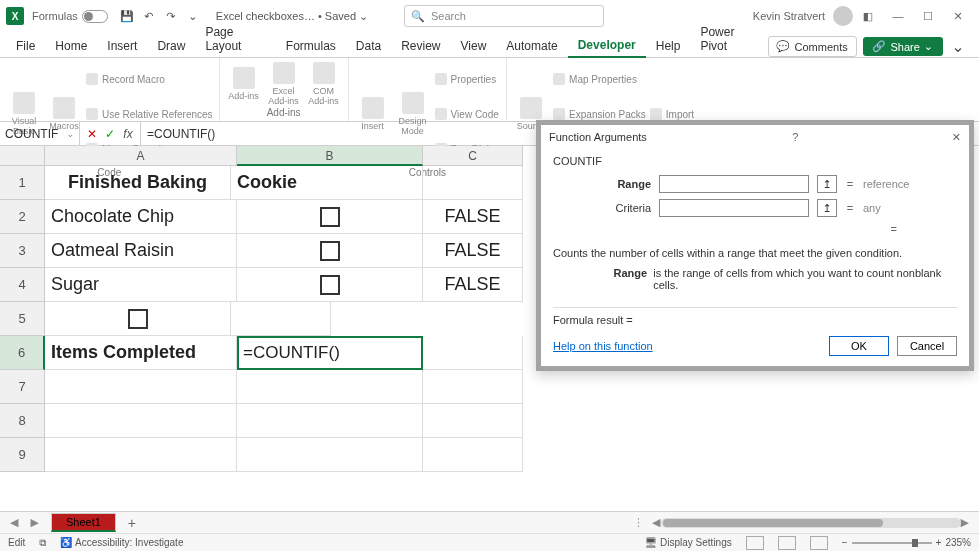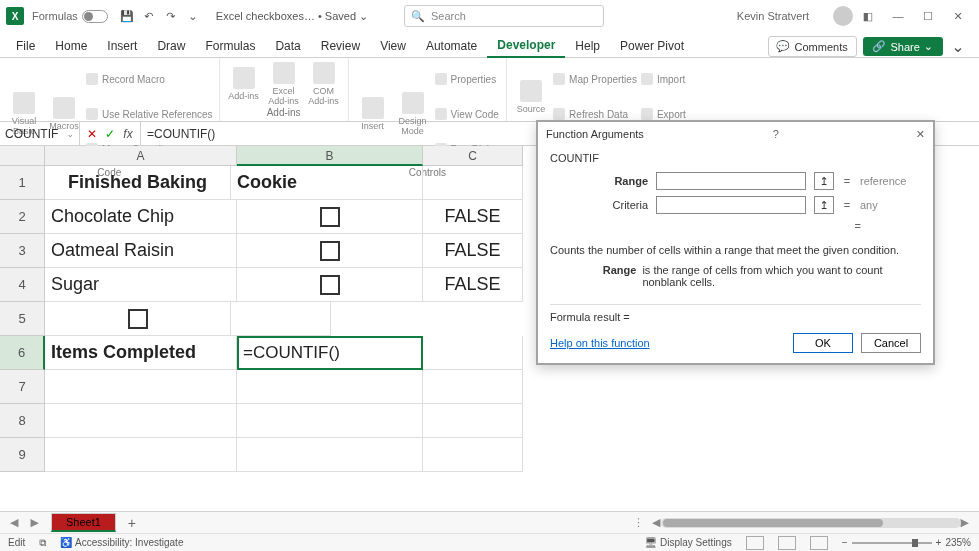--- a/index.html
+++ b/index.html
@@ -8,21 +8,21 @@
 
 .titlebar { height: 32px; background: #fff; display: flex; align-items: center; padding: 0 6px; font-size: 11px; color: #666; }
 .titlebar .excel-icon { width: 18px; height: 18px; background: #107c41; color: #fff; display: flex; align-items: center; justify-content: center; font-size: 10px; font-weight: bold; border-radius: 2px; margin-right: 8px; }
 .titlebar .autosave { display: flex; align-items: center; gap: 4px; margin-right: 8px; }
 .titlebar .toggle { width: 26px; height: 13px; border: 1px solid #999; border-radius: 8px; position: relative; background: #fff; }
 .titlebar .toggle::after { content: ""; width: 9px; height: 9px; background: #888; border-radius: 50%; position: absolute; left: 1px; top: 1px; }
 .titlebar .qat-btn { width: 18px; height: 18px; margin: 0 2px; color: #555; display: flex; align-items: center; justify-content: center; cursor: pointer; }
 .titlebar .filename { margin-left: 12px; font-size: 11px; color: #555; }
 .titlebar .searchbox { margin-left: 36px; width: 200px; height: 22px; border: 1px solid #ccc; border-radius: 3px; display: flex; align-items: center; padding: 0 6px; gap: 6px; color: #888; font-size: 11px; }
 .titlebar .spacer { flex: 1; }
-.titlebar .user { display: flex; align-items: center; gap: 24px; }
+.titlebar .user { display: flex; align-items: center; gap: 8px; }
 .titlebar .avatar { width: 20px; height: 20px; border-radius: 50%; background: #ccc; }
 .titlebar .winbtn { width: 30px; height: 20px; display: flex; align-items: center; justify-content: center; color: #666; cursor: pointer; }
 
 
 .ribbon-tabs { height: 26px; display: flex; align-items: flex-end; padding: 0 6px; background: #fff; border-bottom: 1px solid #d0d0d0; }
 .ribbon-tabs .tab { padding: 4px 10px; font-size: 12px; color: #333; cursor: pointer; }
 .ribbon-tabs .tab.active { color: #107c41; border-bottom: 2px solid #107c41; margin-bottom: -1px; font-weight: 600; }
 .ribbon-right { margin-left: auto; display: flex; gap: 6px; align-items: center; padding-right: 6px; }
 .comments-btn { border: 1px solid #ccc; border-radius: 3px; padding: 3px 8px; font-size: 11px; display: flex; align-items: center; gap: 4px; cursor: pointer; color: #333; }
 .share-btn { background: #107c41; color: #fff; border-radius: 3px; padding: 3px 10px; font-size: 11px; display: flex; align-items: center; gap: 4px; cursor: pointer; }
@@ -79,21 +79,21 @@
 
 
 .statusbar { position: absolute; bottom: 0; left: 0; right: 0; height: 18px; background: #f7f7f7; border-top: 1px solid #e0e0e0; display: flex; align-items: center; font-size: 10px; color: #555; padding: 0 8px; gap: 14px; }
 .statusbar .spacer { flex: 1; }
 .statusbar .viewbtn { width: 18px; height: 14px; border: 1px solid #aaa; cursor: pointer; }
 .statusbar .zoom { display: flex; align-items: center; gap: 4px; }
 .statusbar .zoom .track { width: 80px; height: 2px; background: #aaa; position: relative; }
 .statusbar .zoom .track::after { content: ""; position: absolute; left: 60px; top: -3px; width: 6px; height: 8px; background: #666; }
 
 
-.dialog { position: absolute; top: 120px; left: 536px; width: 399px; background: #fff; border: 2px solid #a3a3a3; box-shadow: 0 4px 12px rgba(0,0,0,0.2); font-size: 11px; color: #333; }
+.dialog { position: absolute; top: 120px; left: 536px; width: 438px; background: #fff; border: 5px solid #a3a3a3; box-shadow: 0 4px 12px rgba(0,0,0,0.2); font-size: 11px; color: #333; }
 .dialog .dtitle { height: 24px; display: flex; align-items: center; padding: 0 8px; font-size: 11px; color: #333; border-bottom: 0; }
 .dialog .dclose { margin-left: auto; cursor: pointer; font-size: 11px; color: #666; }
 .dialog .dhelp { margin-left: auto; cursor: pointer; font-size: 11px; color: #666; margin-right: 8px; }
 .dialog .dbody { padding: 6px 12px 10px; }
 .dialog .fnname { font-size: 11px; margin-bottom: 8px; }
 .dialog .argrow { display: flex; align-items: center; gap: 8px; margin-bottom: 6px; }
 .dialog .arglbl { width: 98px; text-align: right; font-weight: 700; font-size: 11px; }
 .dialog .arginput { flex: 0 0 130px; height: 18px; border: 1px solid #888; padding: 0 3px; font-size: 11px; position: relative; }
 .dialog .argref { width: 20px; height: 18px; border: 1px solid #888; display: flex; align-items: center; justify-content: center; cursor: pointer; }
 .dialog .argeq { width: 10px; text-align: center; color: #666; }
@@ -135,20 +135,21 @@
   <div class="winbtn">—</div>
   <div class="winbtn">☐</div>
   <div class="winbtn">✕</div>
 </div>
 
 <div class="ribbon-tabs">
   <div class="tab">File</div>
   <div class="tab">Home</div>
   <div class="tab">Insert</div>
   <div class="tab">Draw</div>
+  <div class="tab">Page Layout</div>
   <div class="tab">Formulas</div>
   <div class="tab">Data</div>
   <div class="tab">Review</div>
   <div class="tab">View</div>
   <div class="tab">Automate</div>
   <div class="tab active">Developer</div>
   <div class="tab">Help</div>
   <div class="tab">Power Pivot</div>
   <div class="ribbon-right">
     <div class="comments-btn">
@@ -239,20 +240,24 @@
   <div class="ribbon-group" style="border-right:none;">
     <div class="grow">
       <div class="rg-big">
           <div class="ico"></div>
           <span>Source</span>
         </div>
       <div class="rg-slim">
         <div class="row">
             <div class="ico"></div>
             <span>Map Properties</span>
+          </div>
+        <div class="row">
+            <div class="ico"></div>
+            <span>Expansion Packs</span>
           </div>
         <div class="row">
             <div class="ico"></div>
             <span>Refresh Data</span>
           </div>
       </div>
       <div class="rg-slim">
         <div class="row">
             <div class="ico"></div>
             <span>Import</span>

